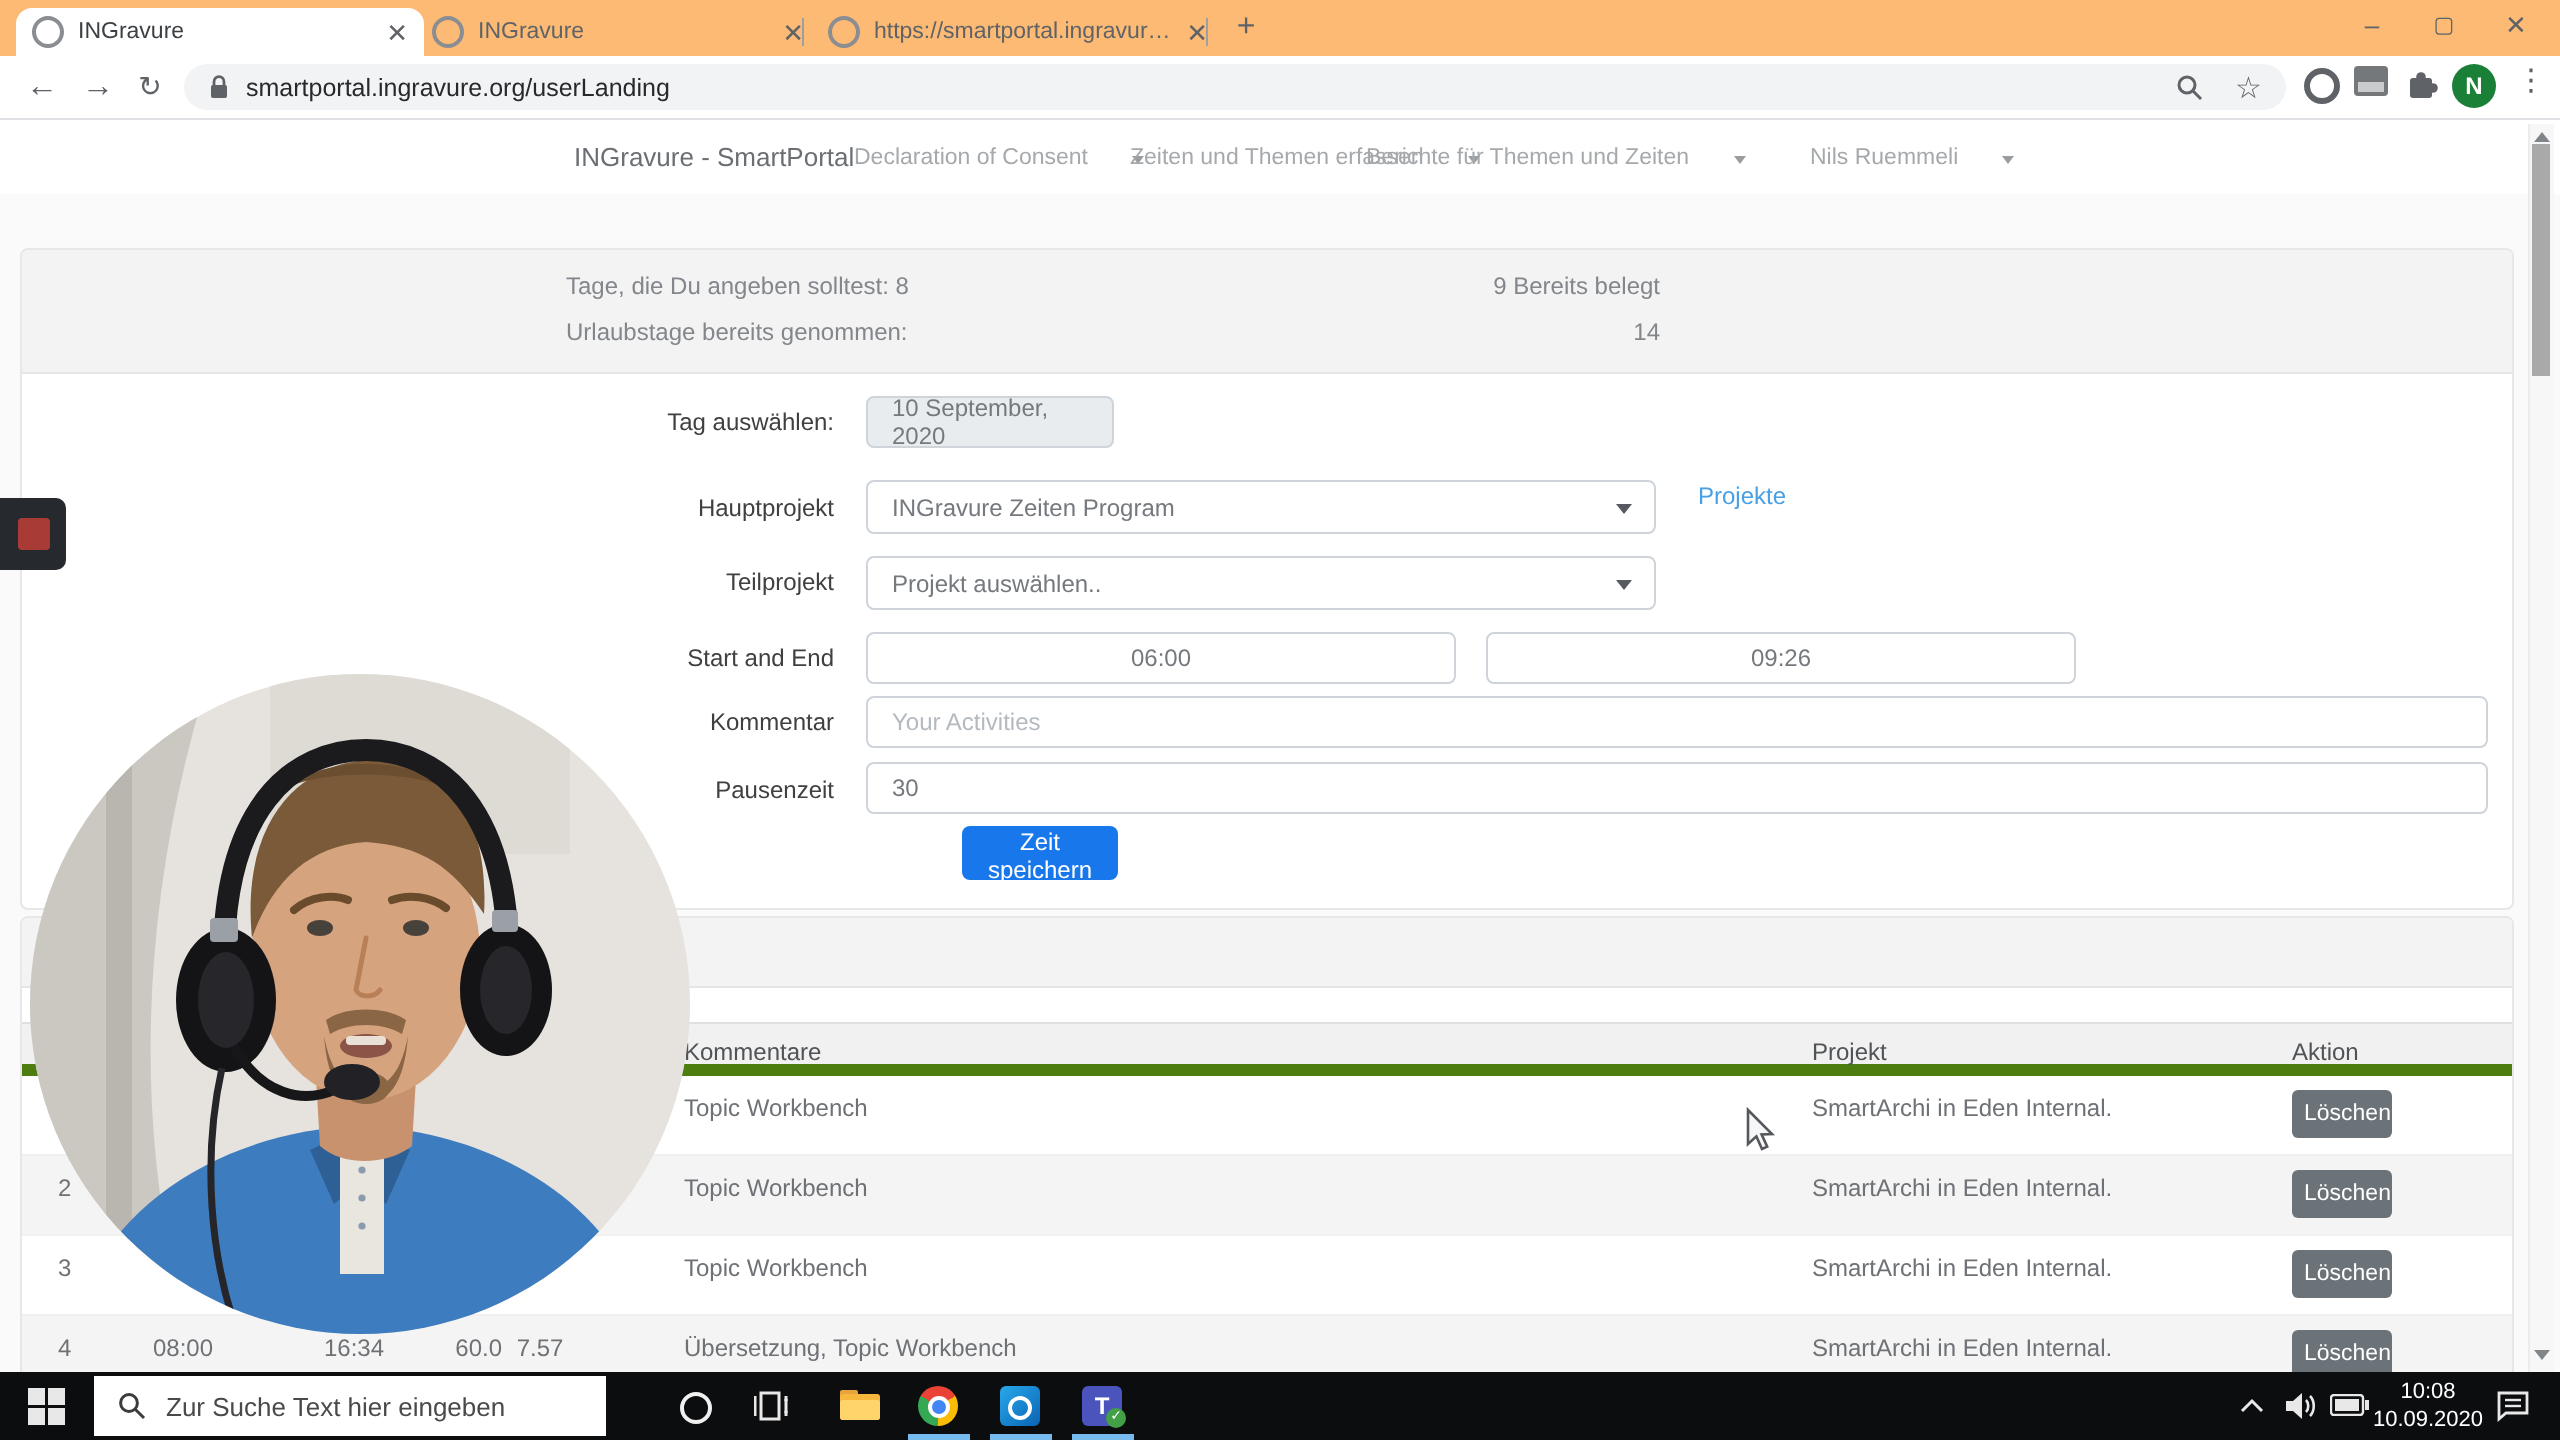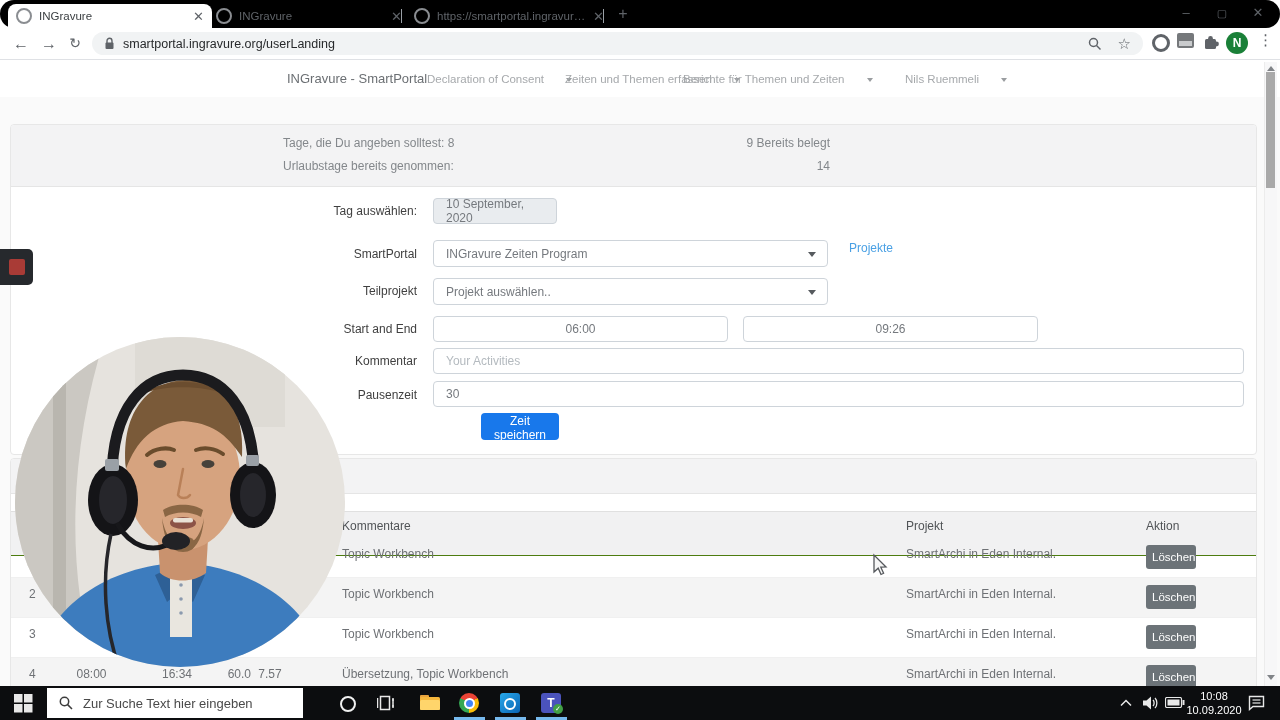--- a/index.html
+++ b/index.html
@@ -1,20 +1,20 @@
 <!DOCTYPE html>
 <html><head>
 <meta charset="utf-8">
 <style>
   html,body{margin:0;padding:0;background:#444;}
   .stage{position:relative;width:1280px;height:720px;overflow:hidden;background:#fff;
          font-family:"Liberation Sans",sans-serif;-webkit-font-smoothing:antialiased;}
   .abs{position:absolute;}
   
-  .tabstrip{position:absolute;left:0;top:0;width:1280px;height:28px;background:#000000;border-radius:14px;}
+  .tabstrip{position:absolute;left:0;top:0;width:1280px;height:28px;background:#fdba74;}
   .tab{position:absolute;top:4px;height:24px;display:flex;align-items:center;gap:7px;padding:0 8px;
        font-size:11.5px;color:#5f6368;}
   .tab.active{background:#fff;border-radius:8px 8px 0 0;color:#3c4043;}
   .tab .title{flex:1;overflow:hidden;white-space:nowrap;text-overflow:ellipsis;}
   .favicon{width:12px;height:12px;border:2px solid #8a8d91;border-radius:50%;flex:none;}
   .tab-close{font-size:13px;color:#5f6368;line-height:1;flex:none;cursor:default;}
   .tab-sep{position:absolute;top:9px;width:1px;height:14px;background:#9aa0a6;}
   .winbtn{position:absolute;top:0;width:34px;height:26px;text-align:center;line-height:26px;
           font-size:13px;color:#5f6368;}
   .toolbar{position:absolute;left:0;top:28px;width:1280px;height:31px;background:#fff;
@@ -39,22 +39,22 @@
   .inp{position:absolute;box-sizing:border-box;height:26px;border:1px solid #ced4da;border-radius:4px;
        background:#fff;font-size:12px;color:#75797e;font-family:"Liberation Sans",sans-serif;padding:0 12px;outline:none;}
   .inp::placeholder{color:#b4babf;}
   .selbox{position:absolute;box-sizing:border-box;height:27px;border:1px solid #ced4da;border-radius:4px;
           background:#fff;font-size:12px;color:#75797e;display:flex;align-items:center;padding:0 12px;}
   .selcaret{position:absolute;right:11px;top:11px;width:0;height:0;border-left:4px solid transparent;
             border-right:4px solid transparent;border-top:5px solid #565a5e;}
   .btn-primary{position:absolute;border:none;border-radius:4px;color:#fff;font-size:12px;
                font-family:"Liberation Sans",sans-serif;cursor:default;}
   
-  .thead{position:absolute;left:0;top:52px;width:100%;height:45px;background:#f1f1f2;
-         border-top:1px solid #e0e0e0;border-bottom:1px solid #4d7c0f;box-sizing:border-box;}
+  .thead{position:absolute;left:0;top:52px;width:100%;height:27px;background:#f1f1f2;
+         border-top:1px solid #e0e0e0;border-bottom:6px solid #4d7c0f;box-sizing:border-box;}
   .th{position:absolute;top:7px;font-size:12px;color:#515457;}
   .trow{position:relative;height:39px;border-bottom:1px solid #f0f0f0;}
   .trow.stripe{background:#f4f4f4;}
   .cell{position:absolute;top:9px;font-size:12px;color:#6e7175;white-space:nowrap;}
   .del-btn{position:absolute;top:7px;width:50px;height:24px;background:#6c7378;border:none;border-radius:3px;
            color:#fff;font-size:11.5px;font-family:"Liberation Sans",sans-serif;cursor:default;}
   
   .sb-track{position:absolute;left:1264px;top:62px;width:12px;height:624px;background:#f7f7f8;border-left:1px solid #ececec;}
   .sb-thumb{position:absolute;left:1266px;top:72px;width:9px;height:116px;background:#a9a9a9;}
   .sb-arrow{position:absolute;left:1267px;width:0;height:0;border-left:4px solid transparent;border-right:4px solid transparent;}
@@ -158,21 +158,21 @@
   <span class="abs" style="left:283px;top:136px;font-size:12px;color:#83878b;">Tage, die Du angeben solltest: 8</span>
   <span class="abs" style="right:450px;top:136px;font-size:12px;color:#83878b;">9 Bereits belegt</span>
   <span class="abs" style="left:283px;top:159px;font-size:12px;color:#83878b;">Urlaubstage bereits genommen:</span>
   <span class="abs" style="right:450px;top:159px;font-size:12px;color:#83878b;">14</span>
 
   <span class="lbl" style="top:204px;">Tag auswählen:</span>
   <div class="inp" style="left:433px;top:198px;width:124px;background:#e9ecef;display:flex;align-items:center;">
     <span>10 September, 2020</span>
   </div>
 
-  <span class="lbl" style="top:247px;">SmartPortal</span>
+  <span class="lbl" style="top:247px;">Hauptprojekt</span>
   <div class="selbox" style="left:433px;top:240px;width:395px;">
     <span>INGravure Zeiten Program</span>
     <span class="selcaret"></span>
   </div>
   <a class="abs" style="left: 849px; top: 241px; font-size: 12px; text-decoration: none; color: rgb(74, 160, 228);" href="#">Projekte</a>
 
   <span class="lbl" style="top:284px;">Teilprojekt</span>
   <div class="selbox" style="left:433px;top:278px;width:395px;">
     <span>Projekt auswählen..</span>
     <span class="selcaret"></span>

